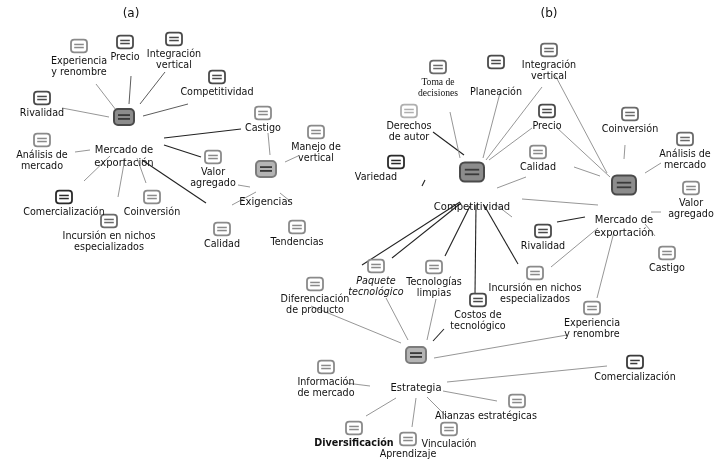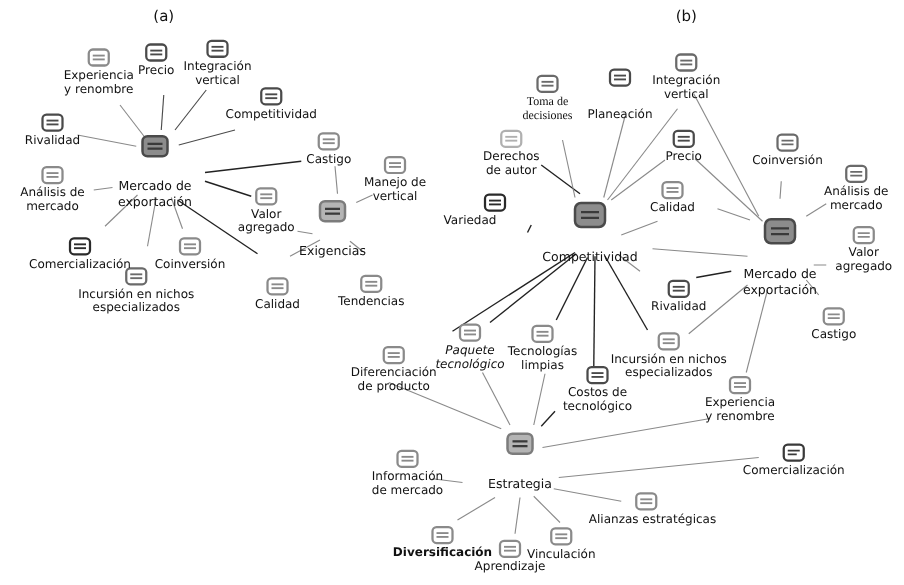--- a/index.html
+++ b/index.html
@@ -416,21 +416,21 @@
         <div>Experiencia</div>
         <div>y renombre</div>
       </div>
       <div class="lbl" style="left: 326px; top: 376.4px;">
         <div>Información</div>
         <div>de mercado</div>
       </div>
       <div class="lbl" style="left: 635px; top: 371.4px;">
         <div>Comercialización</div>
       </div>
-      <div class="lbl" style="left: 522px; top: 410.4px;">
+      <div class="lbl" style="left: 486px; top: 410.4px;">
         <div>Alianzas estratégicas</div>
       </div>
       <div class="lbl" style="left: 354px; top: 437.4px; font-weight: bold;">
         <div>Diversificación</div>
       </div>
       <div class="lbl" style="left: 408px; top: 448.4px;">
         <div>Aprendizaje</div>
       </div>
       <div class="lbl" style="left: 449px; top: 438.4px;">
         <div>Vinculación</div>

